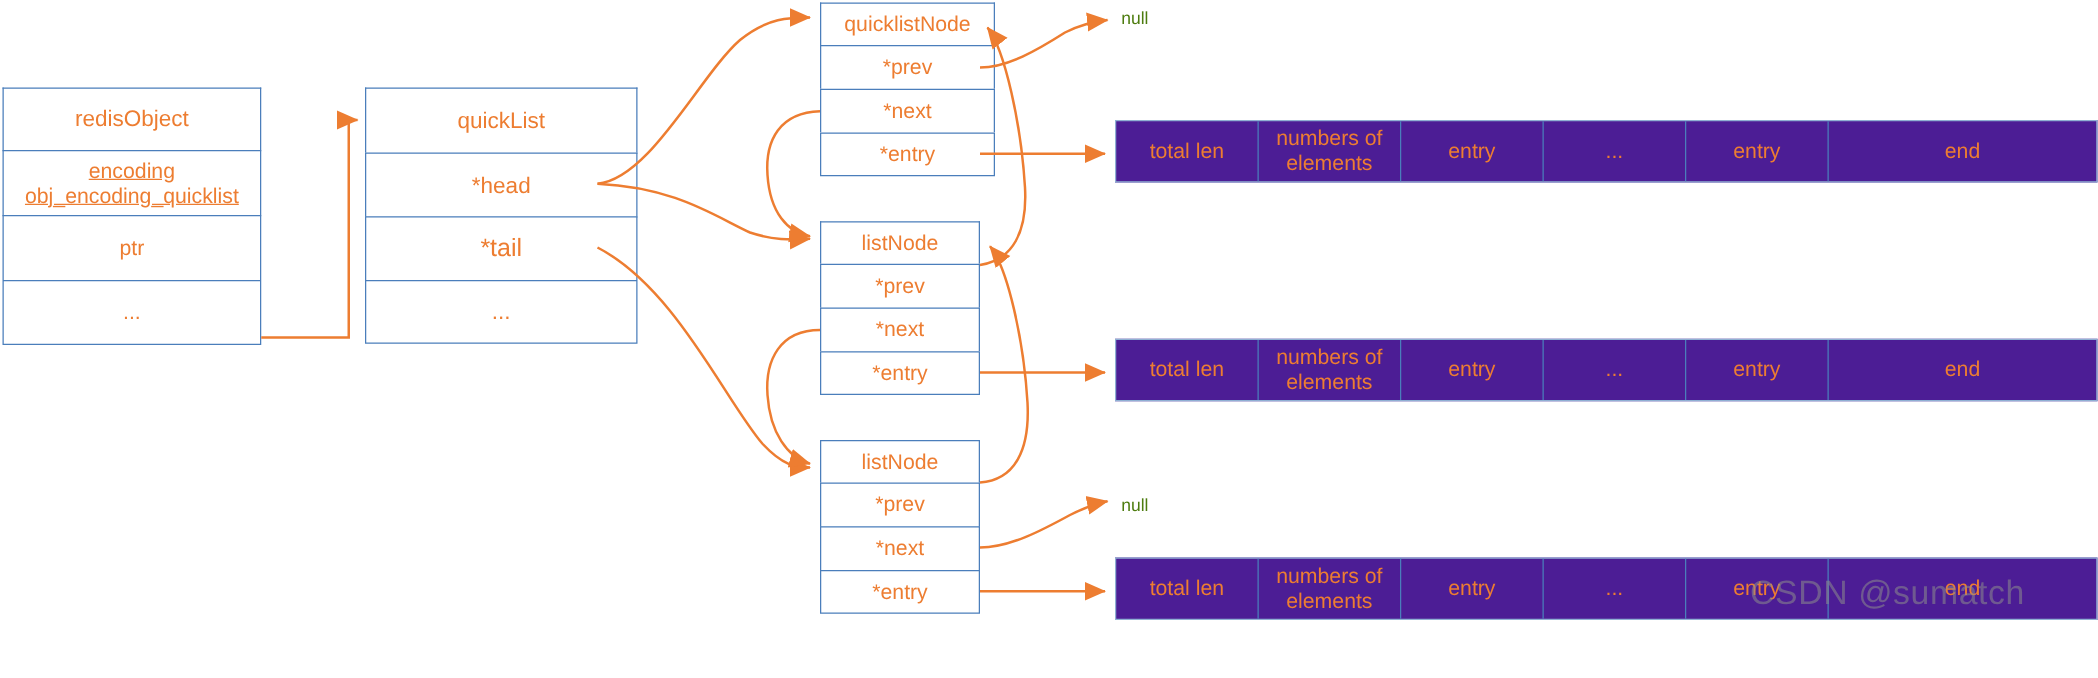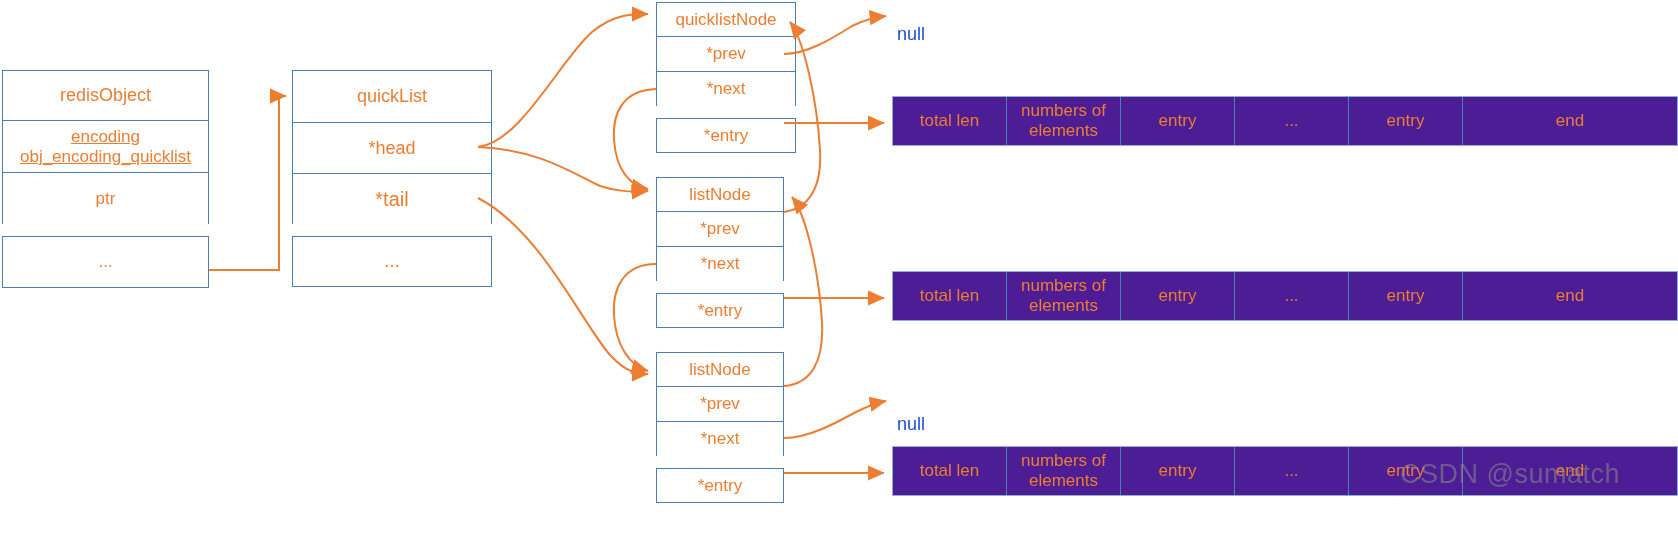--- a/index.html
+++ b/index.html
@@ -15,37 +15,37 @@
     box-sizing:border-box;
     border:1.5px solid #4a7ebb;
     border-bottom:none;
     color:#ED7D31;
     display:flex;align-items:center;justify-content:center;
     text-align:center;
     line-height:1.15;
     background:#ffffff;
     white-space:pre-line;
   }
-  .struct .row:last-child{border-bottom:1.5px solid #4a7ebb;margin-top:12px;}
+  .struct .row:last-child{border-bottom:1.5px solid #4a7ebb;}
 
   
   .ziplist{position:absolute;display:flex;box-sizing:border-box;
            border:1.5px solid #8fb0d3;background:#4c1d95;}
   .ziplist .cell{
     box-sizing:border-box;
     border-right:1.5px solid #4a7ebb;
     color:#ED7D31;
     display:flex;align-items:center;justify-content:center;
     text-align:center;line-height:1.15;font-size:17px;
     white-space:pre-line;
   }
   .ziplist .cell:last-child{border-right:none;}
 
   
-  .lbl{position:absolute;color:#1d4ed8;font-size:18px;white-space:nowrap;margin-top:18px;}
+  .lbl{position:absolute;color:#4d7c0f;font-size:14px;white-space:nowrap;}
 
   
   #wires{position:absolute;left:0;top:0;width:1678px;height:542px;
          pointer-events:none;}
 
   
   .watermark{
     position:absolute;color:rgba(140,140,140,.55);
     font-size:27px;white-space:nowrap;letter-spacing:.5px;
   }
@@ -56,21 +56,21 @@
 <div id="stage">
 
   <div class="struct" id="redisObject" style="left:2px;top:70px;width:207px;">
     <div class="row" style="height:50px;font-size:18px;">redisObject</div>
     <div class="row" style="height:52px;font-size:17px;text-decoration:underline;">encoding
 obj_encoding_quicklist</div>
     <div class="row" style="height:52px;font-size:17px;">ptr</div>
     <div class="row" style="height:52px;font-size:17px;">...</div>
   </div>
 
-  <div class="struct" id="quickList" style="left:292px;top:70px;width:200px;">
+  <div class="struct" id="quickList" style="left:292px;top:70px;width:218px;">
     <div class="row" style="height:52px;font-size:18px;">quickList</div>
     <div class="row" style="height:51px;font-size:18px;">*head</div>
     <div class="row" style="height:51px;font-size:20px;">*tail</div>
     <div class="row" style="height:51px;font-size:18px;">...</div>
   </div>
 
   <div class="struct" id="node1" style="left:656px;top:2px;width:140px;">
     <div class="row" style="height:34px;font-size:17px;">quicklistNode</div>
     <div class="row" style="height:35px;font-size:17px;">*prev</div>
     <div class="row" style="height:35px;font-size:17px;">*next</div>

